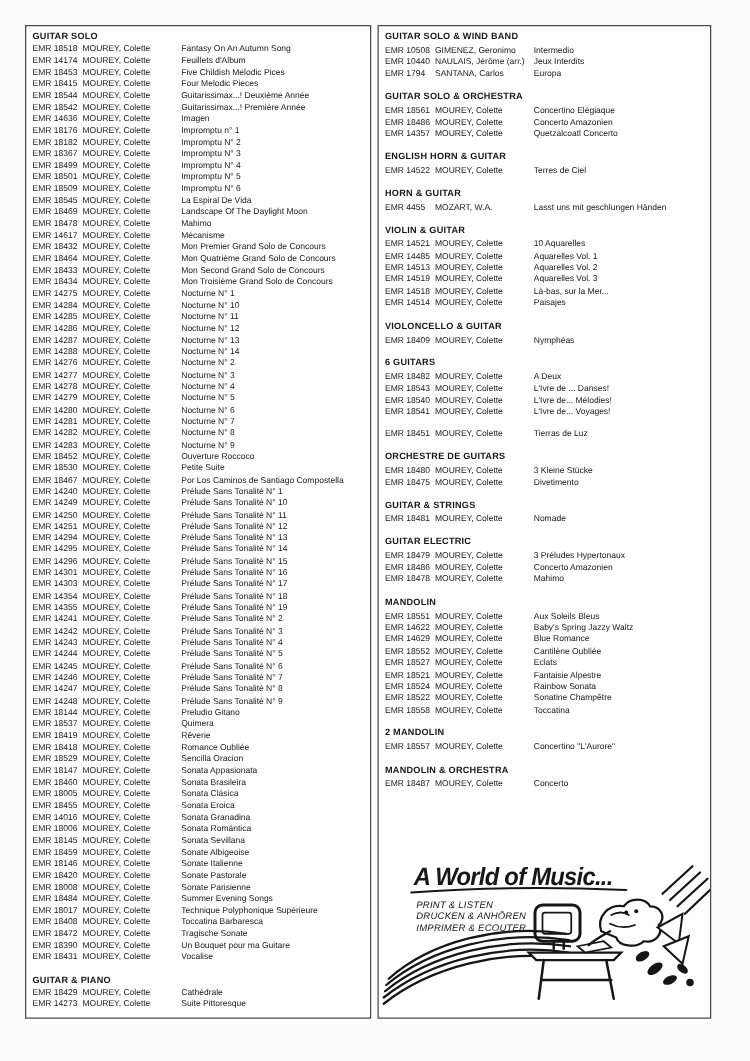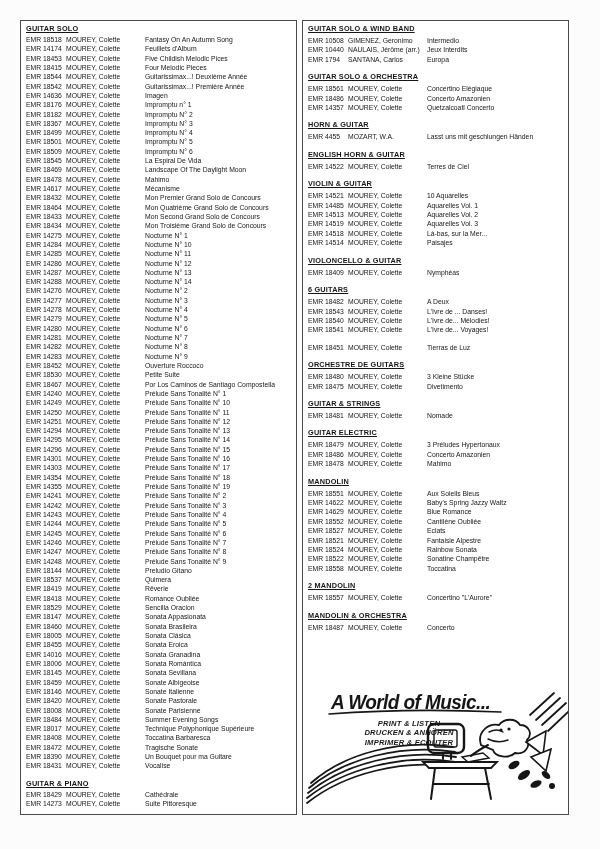--- a/index.html
+++ b/index.html
@@ -6,32 +6,32 @@
   body{
     width:600px;height:849px;position:relative;background:#fcfcfc;
     font-family:"Liberation Sans",sans-serif;color:#161616;overflow:hidden;
   }
   .box{position:absolute;top:20px;height:795px;border:1px solid #4a4a4a;background:#fff;
        box-sizing:border-box;padding:3px 5px;overflow:hidden;}
   #left-box{left:20px;width:277px;}
   #right-box{left:302px;width:267px;}
   .section{margin-top:8px;}
   .section:first-child{margin-top:0;}
-  .section-header{font-weight:bold;font-size:7.3px;line-height:10px;letter-spacing:.2px;margin-bottom:2px;white-space:nowrap;text-decoration:underline;}
+  .section-header{font-weight:bold;font-size:7.3px;line-height:10px;letter-spacing:.2px;margin-bottom:2px;white-space:nowrap;}
   #left-box .section-header{margin-bottom:1px;}
   .row{display:grid;grid-template-columns:40px 79px 1fr;font-size:6.8px;white-space:nowrap;}
   #left-box .row{line-height:9.32px;}
   #right-box .row{line-height:9.4px;}
   .cell{overflow:hidden;}
   
   #logo{position:absolute;left:2px;top:666px;width:265px;height:124px;}
   #logo-tagline{position:absolute;left:26px;top:4px;font-size:20px;font-weight:bold;font-style:italic;
                 letter-spacing:-.6px;transform:scaleX(.95);transform-origin:left;white-space:nowrap;}
-  #logo-langs{position:absolute;left:28px;top:32px;width:152px;text-align:center;
-              font-size:7.6px;font-weight:bold;font-style:italic;line-height:9.4px;letter-spacing:.2px;}
+  #logo-langs{position:absolute;left:28px;top:32px;width:152px;
+              font-size:7.6px;font-weight:normal;font-style:italic;line-height:9.4px;letter-spacing:.2px;}
   #logo-url{position:absolute;left:66px;top:84px;font-size:24px;font-weight:bold;
             letter-spacing:-.5px;white-space:nowrap;margin-top:41px;}
   #logo-art{position:absolute;left:0;top:0;}
 </style>
 </head>
 <body>
 
 <div class="box" id="left-box">
     <div class="section">
       <div class="section-header">GUITAR SOLO</div>
@@ -477,33 +477,33 @@
         <span class="cell cell-composer">MOUREY, Colette</span>
         <span class="cell cell-title">Concerto Amazonien</span>
       </div>
       <div class="row">
         <span class="cell cell-ref">EMR 14357</span>
         <span class="cell cell-composer">MOUREY, Colette</span>
         <span class="cell cell-title">Quetzalcoatl Concerto</span>
       </div>
     </div>
     <div class="section">
+      <div class="section-header">ENGLISH HORN &amp; GUITAR</div>
+      <div class="row">
+        <span class="cell cell-ref">EMR 14522</span>
+        <span class="cell cell-composer">MOUREY, Colette</span>
+        <span class="cell cell-title">Terres de Ciel</span>
+      </div>
+    </div>
+    <div class="section">
       <div class="section-header">HORN &amp; GUITAR</div>
       <div class="row">
         <span class="cell cell-ref">EMR 4455</span>
         <span class="cell cell-composer">MOZART, W.A.</span>
         <span class="cell cell-title">Lasst uns mit geschlungen Händen</span>
-      </div>
-    </div>
-    <div class="section">
-      <div class="section-header">ENGLISH HORN &amp; GUITAR</div>
-      <div class="row">
-        <span class="cell cell-ref">EMR 14522</span>
-        <span class="cell cell-composer">MOUREY, Colette</span>
-        <span class="cell cell-title">Terres de Ciel</span>
       </div>
     </div>
     <div class="section">
       <div class="section-header">VIOLIN &amp; GUITAR</div>
       <div class="row">
         <span class="cell cell-ref">EMR 14521</span>
         <span class="cell cell-composer">MOUREY, Colette</span>
         <span class="cell cell-title">10 Aquarelles</span>
       </div>
       <div class="row">

